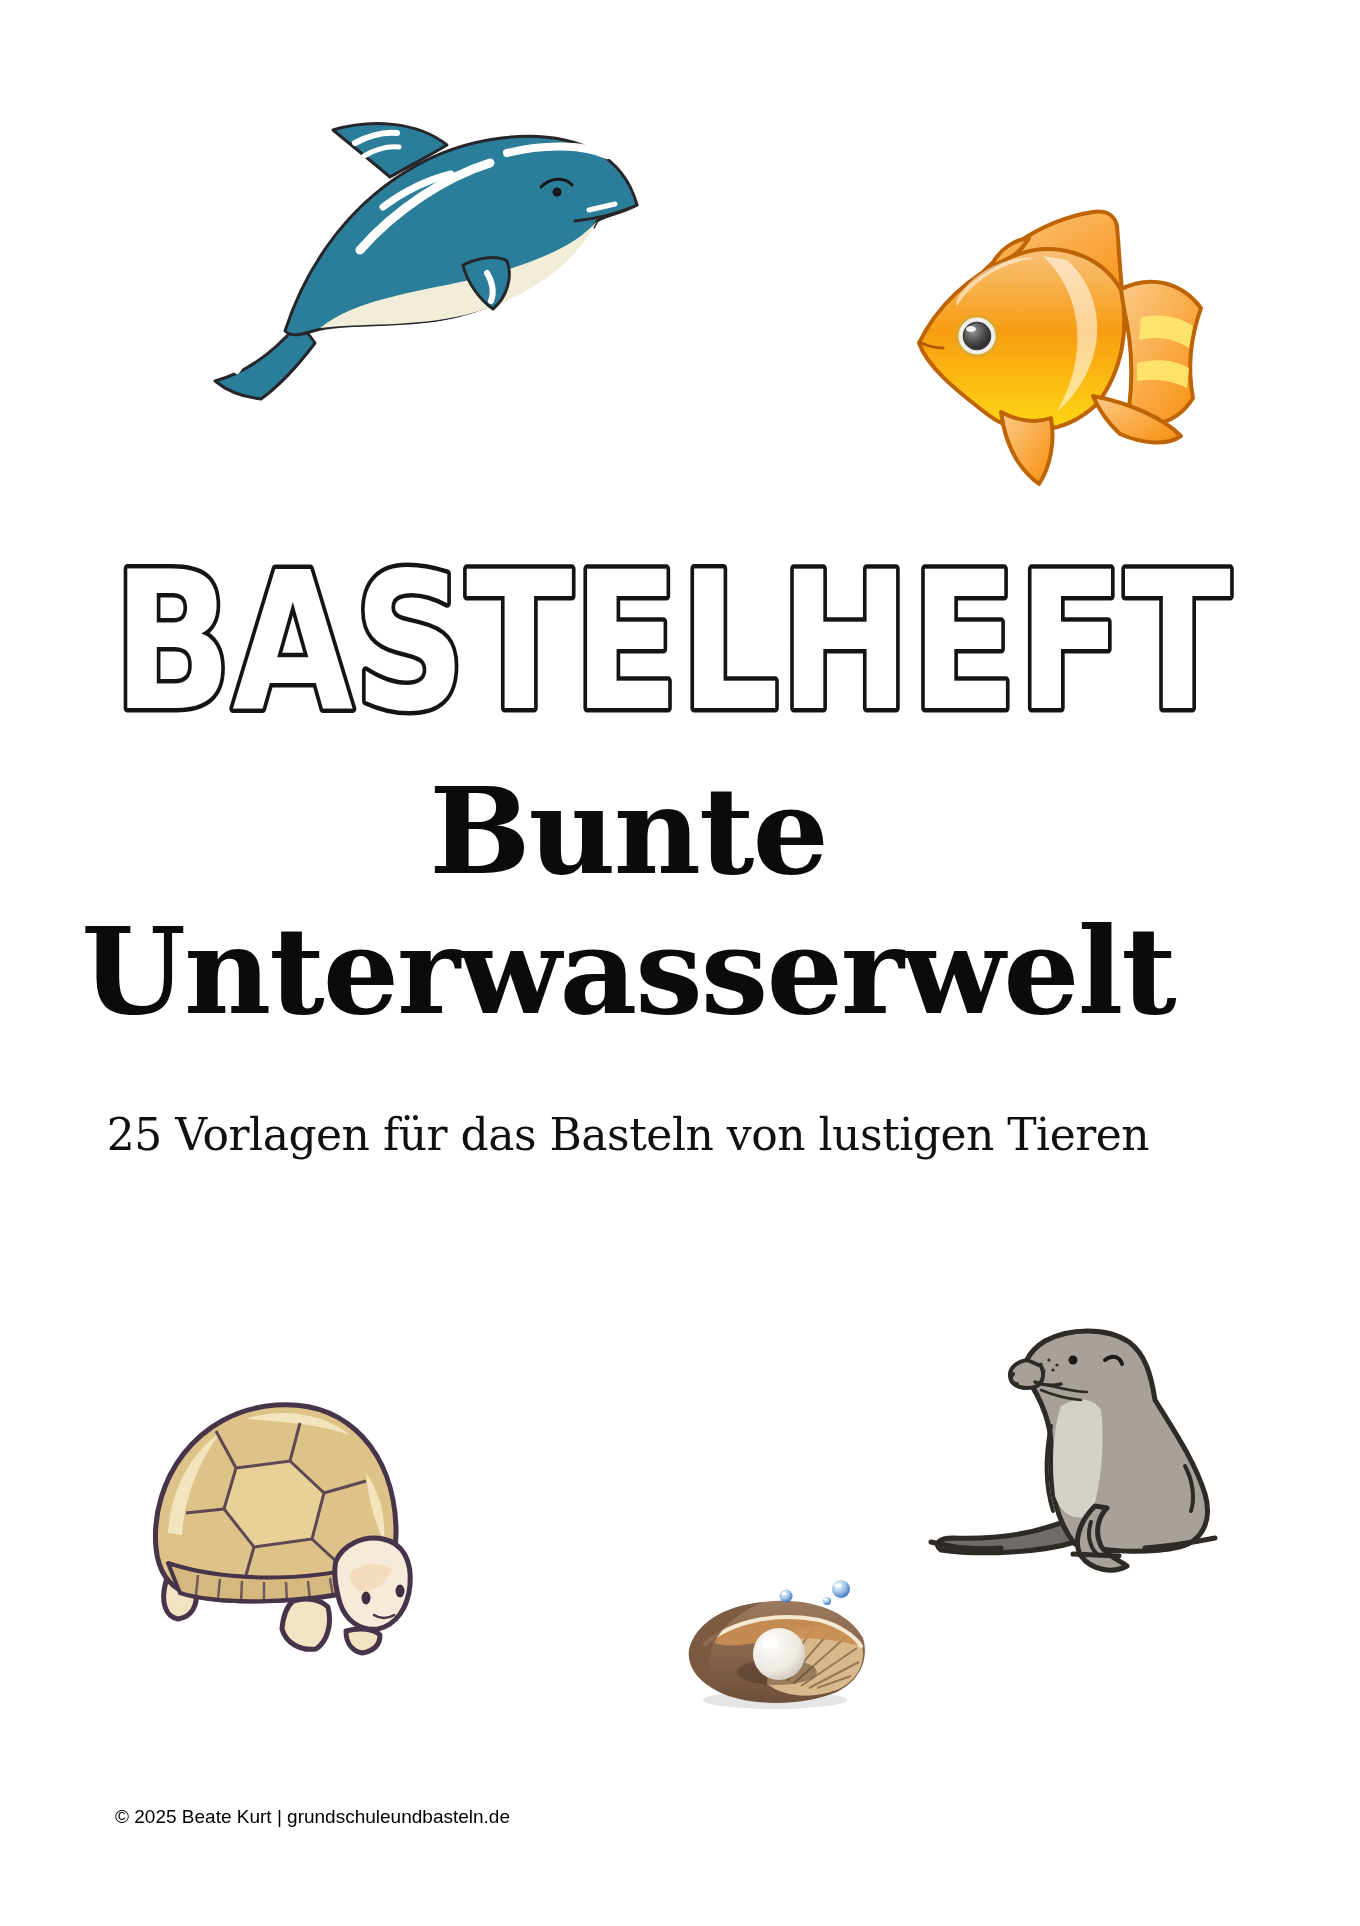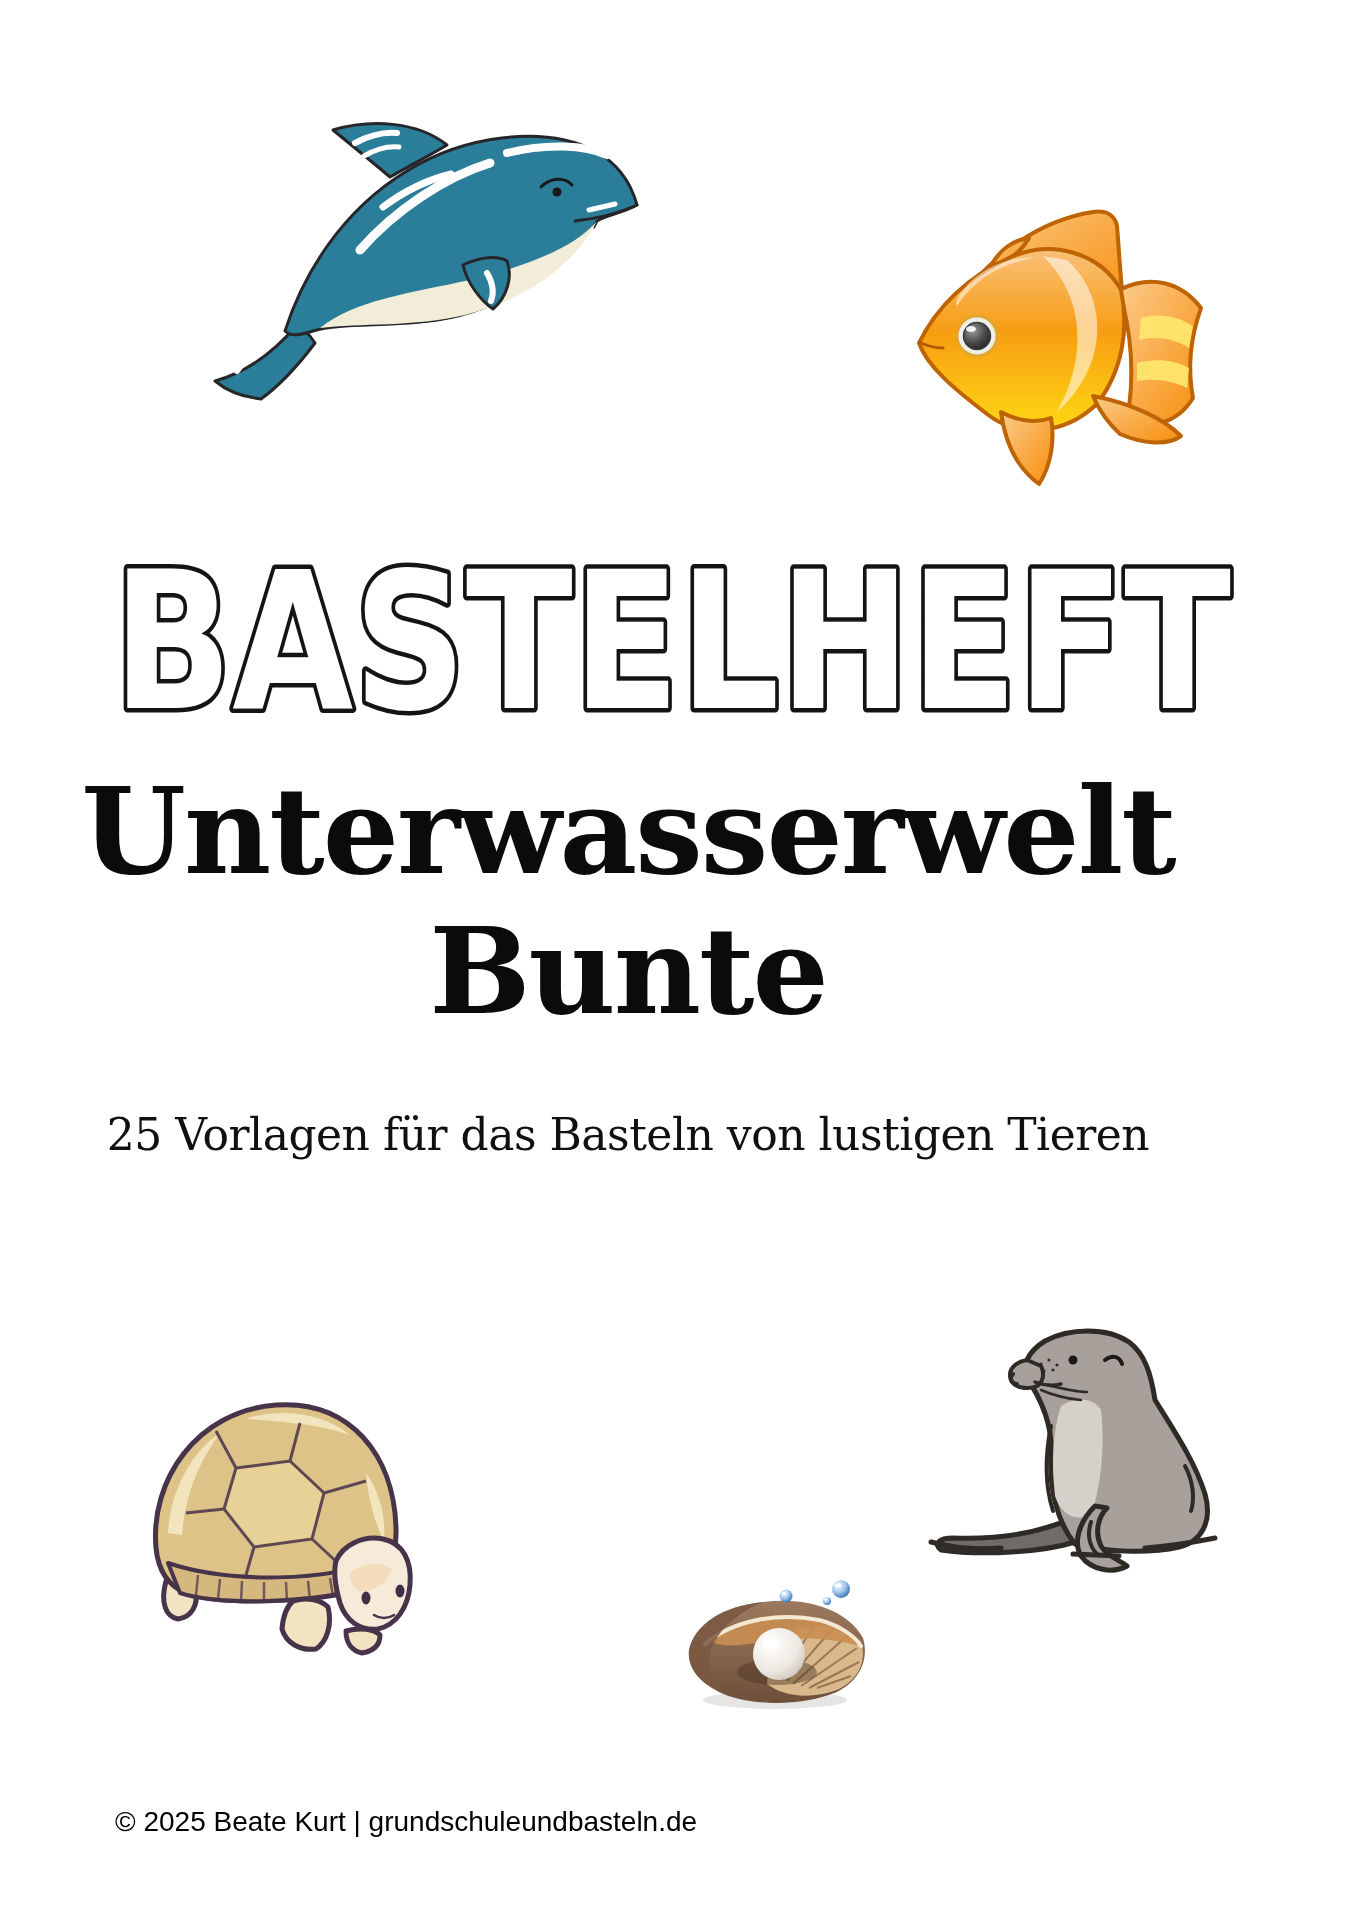--- a/index.html
+++ b/index.html
@@ -30,21 +30,21 @@
     font-weight:normal;
     font-size:44px;
     line-height:56px;
     letter-spacing:-0.5px;
     color:#101010;
     white-space:nowrap;
   }
   .footer{
     left:115px;top:1806px;
     font-family:"Liberation Sans", sans-serif;
-    font-size:28px;
+    font-size:19px;
     color:#000;
     white-space:nowrap;
   }
 </style>
 </head>
 <body>
 
 <div class="page">
 
   <svg class="abs" style="left:145px;top:115px" width="500" height="315" viewBox="0 0 500 315">
@@ -129,22 +129,22 @@
       <ellipse cx="66" cy="131" rx="5" ry="3" fill="#ffffff" opacity="0.9"></ellipse>
     </g>
     <path d="M14,144 C22,148 30,150 38,150" fill="none" stroke="#B05A04" stroke-width="3" stroke-linecap="round"></path>
   </svg>
 
   <svg class="abs outline-title-svg" width="1125" height="165" viewBox="0 0 1125 165">
     <text x="562" y="150" text-anchor="middle" textLength="1118" lengthAdjust="spacingAndGlyphs" font-family="'DejaVu Sans', sans-serif" font-weight="bold" font-size="190" fill="#ffffff" stroke="#141414" stroke-width="9" stroke-linejoin="round" stroke-linecap="round" style="paint-order:stroke">BASTELHEFT</text>
   </svg>
 
   <div class="abs main-title">
+    <div>Bunte</div>
     <div>Unterwasserwelt</div>
-    <div>Bunte</div>
   </div>
 
   <div class="abs subtitle">
     <div>25 Vorlagen für das Basteln von lustigen Tieren</div>
   </div>
 
   <svg class="abs" style="left:128px;top:1393px" width="288" height="268" viewBox="0 0 288 268">
     <g stroke="#47334A" stroke-width="5" stroke-linejoin="round" stroke-linecap="round">
 
       <path d="M38,188 C52,182 64,186 68,198 C70,212 64,224 50,226 C38,224 32,210 38,188 Z" fill="#F2E4C2"></path>

